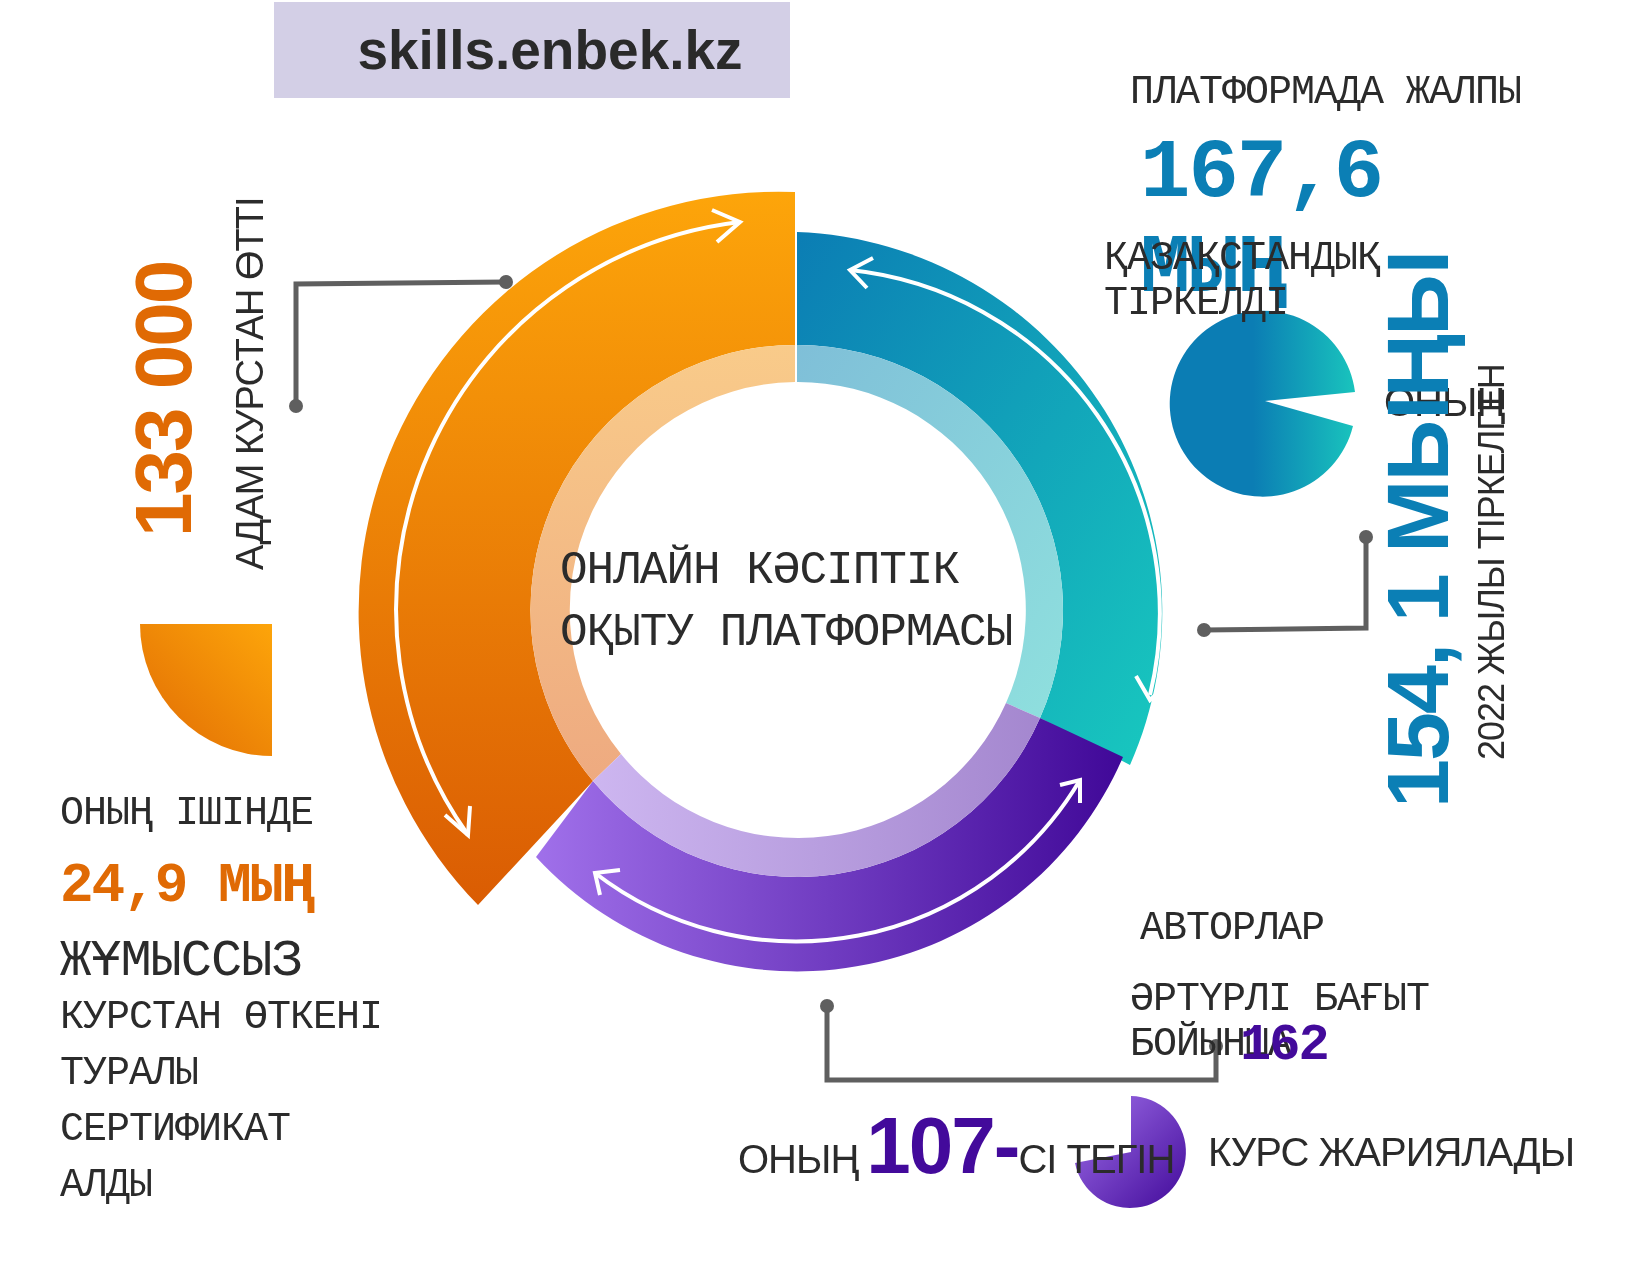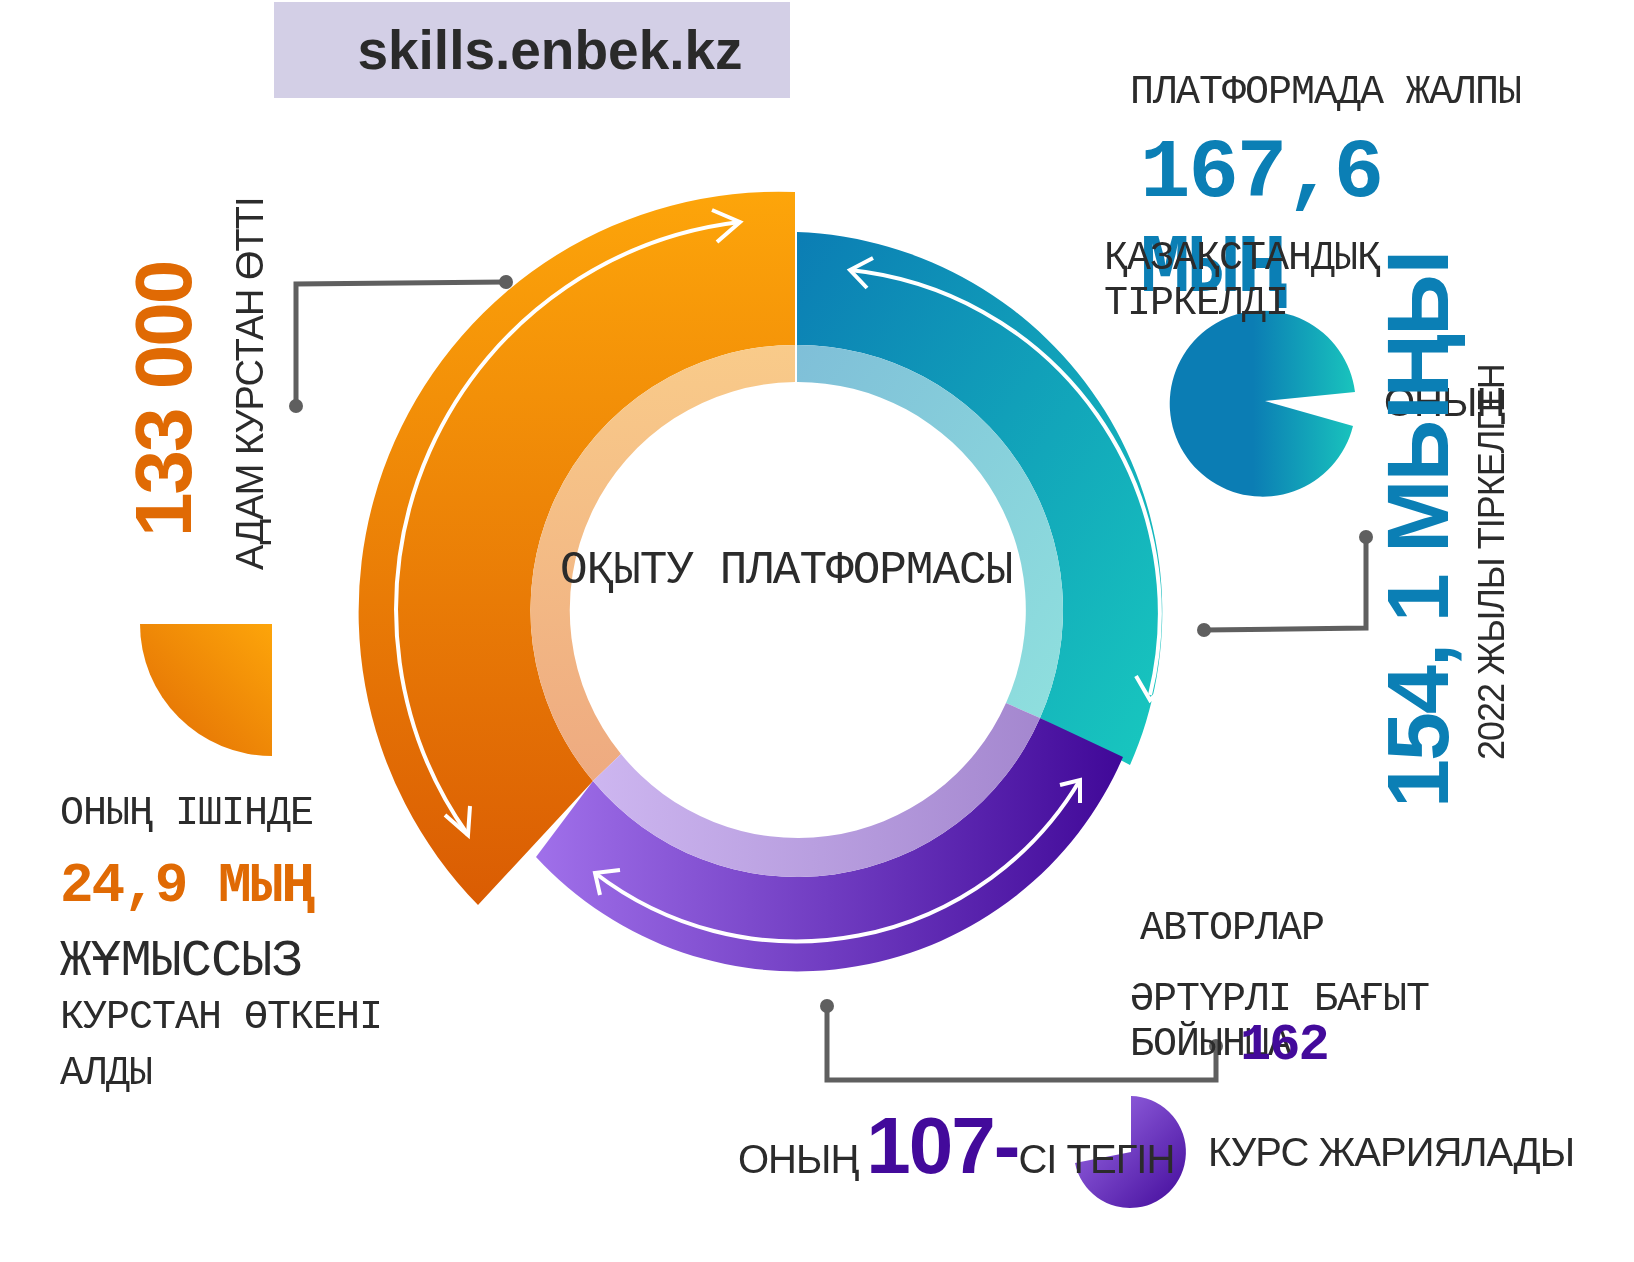--- a/index.html
+++ b/index.html
@@ -100,39 +100,41 @@
   </g>
   <circle cx="827" cy="1006" r="7" fill="#5f5f5f"></circle>
   <circle cx="1216" cy="1046" r="7" fill="#5f5f5f"></circle>
 
   <path d="M1265 401 L1355 392 A93 93 0 1 0 1353 426 Z" fill="url(#gPieBlue)"></path>
   <path d="M272 624 L272 756 A132 132 0 0 1 140 624 Z" fill="url(#gPieOrange)"></path>
   <path d="M1131 1096 L1131 1097 L1131 1152 L1075 1163 A56 56 0 1 0 1131 1096 Z" fill="url(#gPiePurple)"></path>
 </svg>
 
 <div class="abs cond thin ctr" style="left:560px;top:540px;width:470px;font-size:46px;line-height:62px;">
+  <div>ОНЛАЙН КӘСІПТІК</div>
   <div>ОҚЫТУ ПЛАТФОРМАСЫ</div>
 </div>
 
 <div class="abs cond thin ctr" style="left:1130px;top:70px;width:400px;font-size:40px;">ПЛАТФОРМАДА ЖАЛПЫ</div>
 <div class="abs cond big ctr" style="left:1140px;top:126px;width:400px;font-size:84px;color:#0b7fb5;">167,6 МЫҢ</div>
 <div class="abs cond thin ctr" style="left:1104px;top:236px;width:420px;font-size:40px;">ҚАЗАҚСТАНДЫҚ ТІРКЕЛДІ</div>
 
 <div class="abs cond thin" style="left:1384px;top:380px;font-size:40px;">ОНЫҢ</div>
 <div class="abs cond big" style="left:1218px;top:560px;width:400px;height:96px;font-size:88px;color:#0b7fb5;transform:rotate(-90deg);text-align:center;line-height:96px;white-space:nowrap;">154, 1 МЫҢЫ</div>
 <div class="abs cond thin" style="left:1332px;top:578px;width:320px;height:44px;font-size:36px;transform:rotate(-90deg);text-align:center;line-height:44px;white-space:nowrap;">2022 ЖЫЛЫ ТІРКЕЛГЕН</div>
 
 <div class="abs cond big" style="left:44px;top:372px;width:240px;height:90px;font-size:80px;color:#e06a04;transform:rotate(-90deg);text-align:center;line-height:90px;white-space:nowrap;">133 000</div>
 <div class="abs cond thin" style="left:100px;top:398px;width:300px;height:44px;font-size:38px;transform:rotate(-90deg);text-align:center;line-height:44px;white-space:nowrap;">АДАМ КУРСТАН ӨТТІ</div>
 
 <div class="abs cond ctr" style="left:60px;top:790px;width:340px;">
   <div class="thin" style="font-size:40px;line-height:48px;">ОНЫҢ ІШІНДЕ</div>
   <div class="big" style="font-size:56px;line-height:96px;color:#e06a04;">24,9 МЫҢ</div>
   <div class="thin" style="font-size:52px;line-height:56px;">ЖҰМЫССЫЗ</div>
   <div class="thin" style="font-size:40px;line-height:56px;">КУРСТАН ӨТКЕНІ</div>
+  <div class="thin" style="font-size:40px;line-height:56px;">ТУРАЛЫ СЕРТИФИКАТ</div>
   <div class="thin" style="font-size:40px;line-height:56px;">АЛДЫ</div>
 </div>
 
 <div class="abs cond thin ctr" style="left:1140px;top:906px;width:400px;font-size:40px;">АВТОРЛАР</div>
 <div class="abs cond thin ctr" style="left:1130px;top:962px;width:420px;font-size:40px;margin-top:15px;">ӘРТҮРЛІ БАҒЫТ БОЙЫНША</div>
 <div class="abs cond big ctr" style="left:1240px;top:1016px;width:200px;font-size:52px;color:#430a9b;">162</div>
 <div class="abs cond thin" style="left:1208px;top:1130px;font-size:40px;">КУРС ЖАРИЯЛАДЫ</div>
 
 <div class="abs cond" style="left:738px;top:1100px;white-space:nowrap;display:flex;align-items:baseline;">
   <span class="thin" style="font-size:40px;margin-right:8px;">ОНЫҢ</span>

